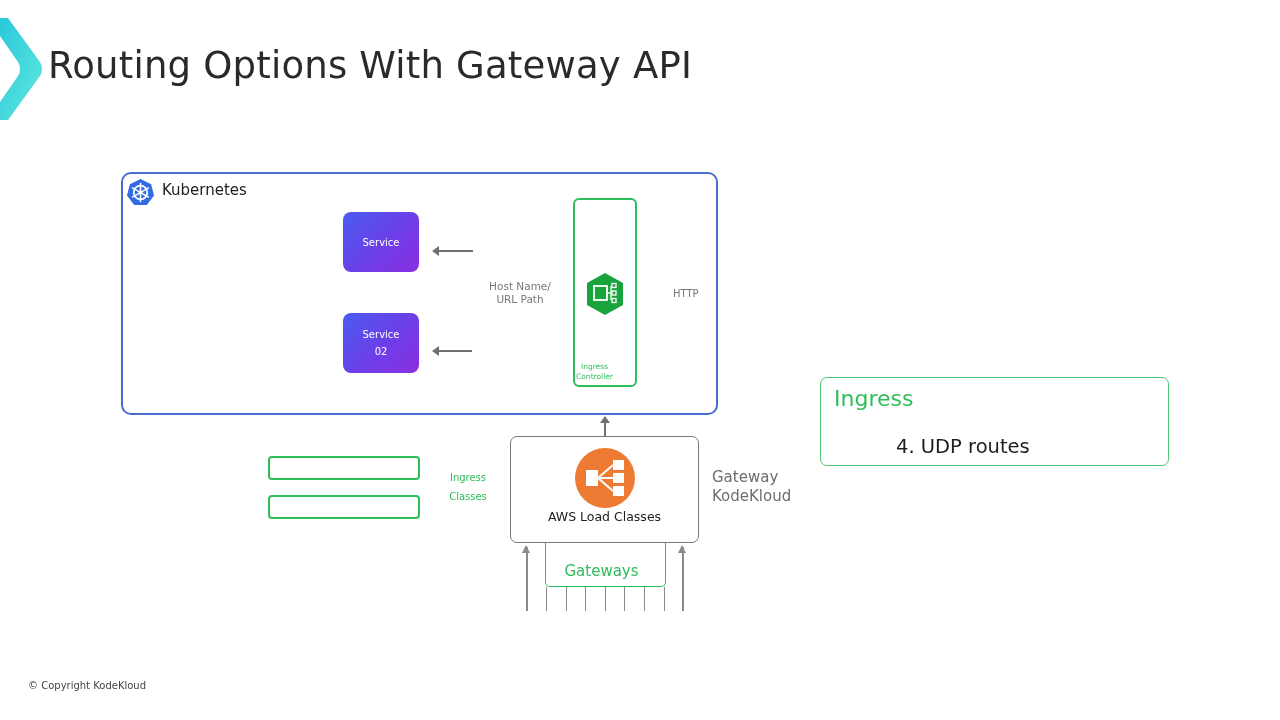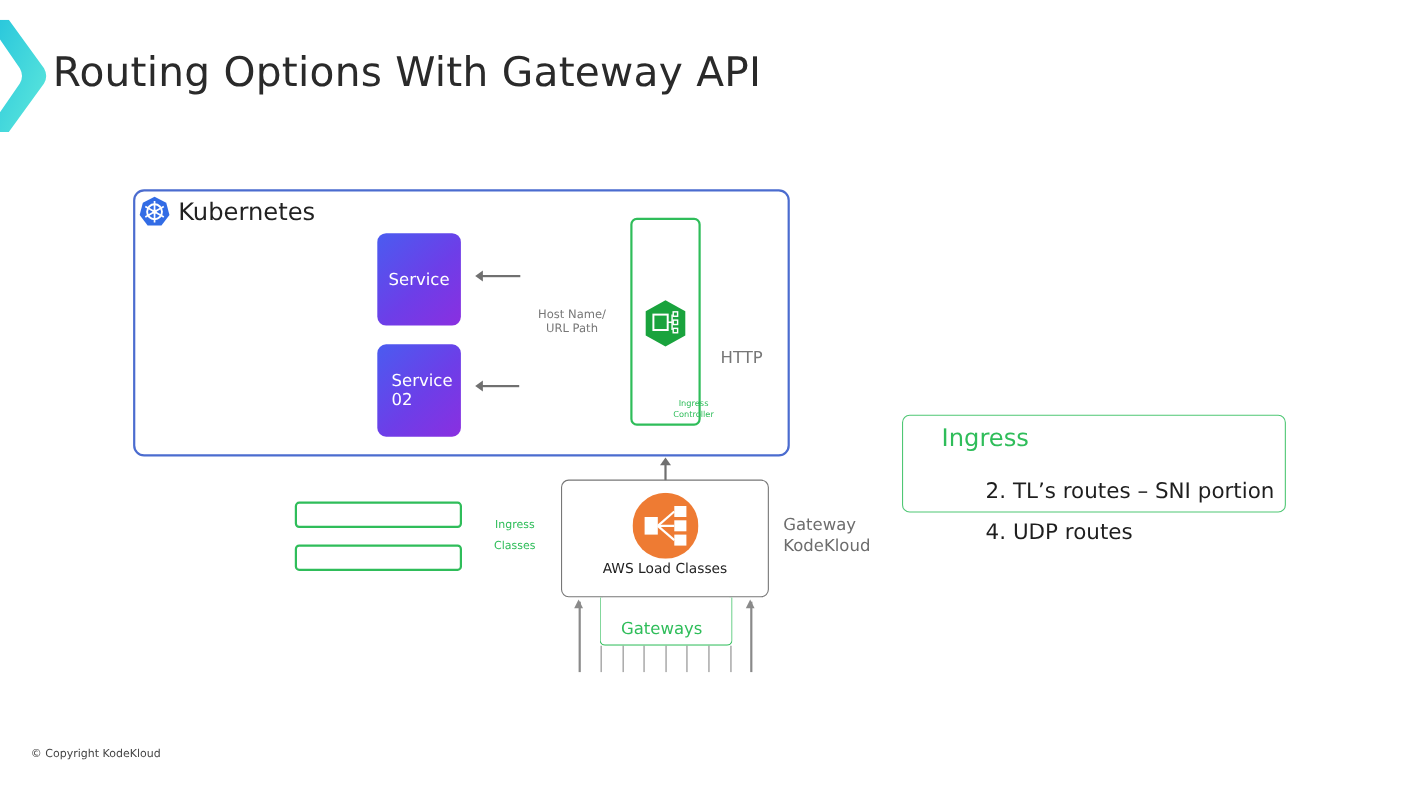--- a/index.html
+++ b/index.html
@@ -5,37 +5,37 @@
     * { margin: 0; padding: 0; box-sizing: border-box; }
     html, body { width: 1280px; height: 720px; background: #ffffff; overflow: hidden; }
     body { position: relative; font-family: "DejaVu Sans", sans-serif; color: #222; }
     .abs { position: absolute; }
 
     #logo-chevron { left: 0; top: 18px; width: 44px; height: 102px; }
     #page-title { left: 48px; top: 44px; font-size: 37px; font-weight: 400; color: #2a2a2a; letter-spacing: 0.2px; white-space: nowrap; }
 
     #k8s-box { left: 121px; top: 172px; width: 597px; height: 243px; border: 2px solid #4b6ccf; border-radius: 10px; }
     #k8s-icon { left: 126px; top: 178px; width: 29px; height: 29px; }
-    #k8s-label { left: 162px; top: 181px; font-size: 22px; color: #222; }
+    #k8s-label { left: 162px; top: 181px; font-size: 15px; color: #222; }
 
-    .service { width: 76px; height: 84px; border-radius: 8px; background: linear-gradient(135deg, #4a5cf0 0%, #6d3ee8 55%, #8a2fe0 100%); color: #fff; font-size: 15px; display: flex; align-items: center; justify-content: center; line-height: 17px; }
+    .service { width: 76px; height: 60px; border-radius: 8px; background: linear-gradient(135deg, #4a5cf0 0%, #6d3ee8 55%, #8a2fe0 100%); color: #fff; font-size: 10px; display: flex; align-items: center; justify-content: center; text-align: center; line-height: 17px; }
     #service-1 { left: 343px; top: 212px; }
     #service-2 { left: 343px; top: 313px; }
 
     .arrow-left { height: 2px; background: #707070; }
     .arrow-left::before { content: ""; position: absolute; left: -4px; top: -4px; border-right: 7px solid #707070; border-top: 5px solid transparent; border-bottom: 5px solid transparent; }
     #arrow-service-1 { left: 436px; top: 250px; width: 37px; }
     #arrow-service-2 { left: 436px; top: 350px; width: 36px; }
 
     #host-label { left: 482px; top: 280px; width: 76px; text-align: center; font-size: 10.5px; line-height: 13px; color: #777; }
-    #http-label { left: 655px; top: 288px; font-size: 15px; color: #777; margin-top: 28px; }
+    #http-label { left: 673px; top: 288px; font-size: 10px; color: #777; }
 
     #ingress-ctrl-box { left: 573px; top: 198px; width: 64px; height: 189px; border: 2px solid #2fbd5a; border-radius: 6px; }
     #ingress-ctrl-icon { left: 585px; top: 272px; width: 40px; height: 44px; }
-    #ingress-ctrl-label { left: 575px; top: 362px; width: 39px; text-align: center; font-size: 7.5px; line-height: 9.5px; color: #2fbd5a; margin-left: 36px; }
+    #ingress-ctrl-label { left: 575px; top: 362px; width: 39px; text-align: center; font-size: 7.5px; line-height: 9.5px; color: #2fbd5a; }
 
     #arrow-up-lb { left: 604px; top: 418px; width: 2px; height: 19px; background: #707070; }
     #arrow-up-lb::before { content: ""; position: absolute; left: -4px; top: -2px; border-bottom: 7px solid #707070; border-left: 5px solid transparent; border-right: 5px solid transparent; }
 
     #lb-box { left: 510px; top: 436px; width: 189px; height: 107px; border: 1.5px solid #777; border-radius: 7px; background: #fff; }
     #lb-icon { left: 575px; top: 448px; width: 60px; height: 60px; }
     #lb-label { left: 510px; top: 509px; width: 189px; text-align: center; font-size: 12.5px; color: #222; }
 
     #gateways-box { left: 545px; top: 543px; width: 121px; height: 44px; border: 1.5px solid #2fbd5a; border-top: none; border-radius: 0 0 5px 5px; }
     #gateways-label { left: 545px; top: 562px; width: 113px; text-align: center; font-size: 15px; color: #2fbd5a; }
@@ -45,21 +45,21 @@
     .vline-arrow::before { content: ""; position: absolute; left: -4px; top: -2px; border-bottom: 8px solid #8a8a8a; border-left: 4.5px solid transparent; border-right: 4.5px solid transparent; }
 
     .ingress-class { width: 152px; height: 24px; border: 2px solid #2fbd5a; border-radius: 4px; }
     #ingress-class-1 { left: 268px; top: 456px; }
     #ingress-class-2 { left: 268px; top: 495px; }
     #ingress-classes-label { left: 436px; top: 468px; width: 64px; text-align: center; font-size: 10px; line-height: 19px; color: #2fbd5a; }
 
     #gateway-ctrl-label { left: 712px; top: 468px; font-size: 15px; line-height: 19px; color: #6d6d6d; }
 
     #ingress-panel { left: 820px; top: 377px; width: 349px; height: 89px; border: 1.5px solid #4fc774; border-radius: 7px; }
-    #ingress-title { left: 856px; top: 386px; font-size: 22px; color: #2fbd5a; }
+    #ingress-title { left: 834px; top: 386px; font-size: 22px; color: #2fbd5a; }
     #route-list { left: 896px; top: 433px; list-style: none; }
     #route-list li { font-size: 19.5px; color: #1e1e1e; height: 37.3px; line-height: 28px; white-space: nowrap; }
 
     #copyright { left: 28px; top: 680px; font-size: 10px; color: #444; }
   </style>
 </head>
 <body>
 
 <svg id="logo-chevron" class="abs" viewBox="0 0 44 102">
   <defs>
@@ -145,17 +145,16 @@
 <div id="ingress-class-2" class="abs ingress-class"></div>
 <div id="ingress-classes-label" class="abs">Ingress Classes</div>
 
 <div id="gateway-ctrl-label" class="abs">
   <span style="display:block;width:80px;">Gateway KodeKloud</span>
 </div>
 
 <div id="ingress-panel" class="abs"></div>
 <div id="ingress-title" class="abs">Ingress</div>
 <ol id="route-list" class="abs">
-  <li>2. TL’s routes – SNI portion</li>
   <li>4. UDP routes</li>
 </ol>
 
 <div id="copyright" class="abs">© Copyright KodeKloud</div>
 
 </body></html>

